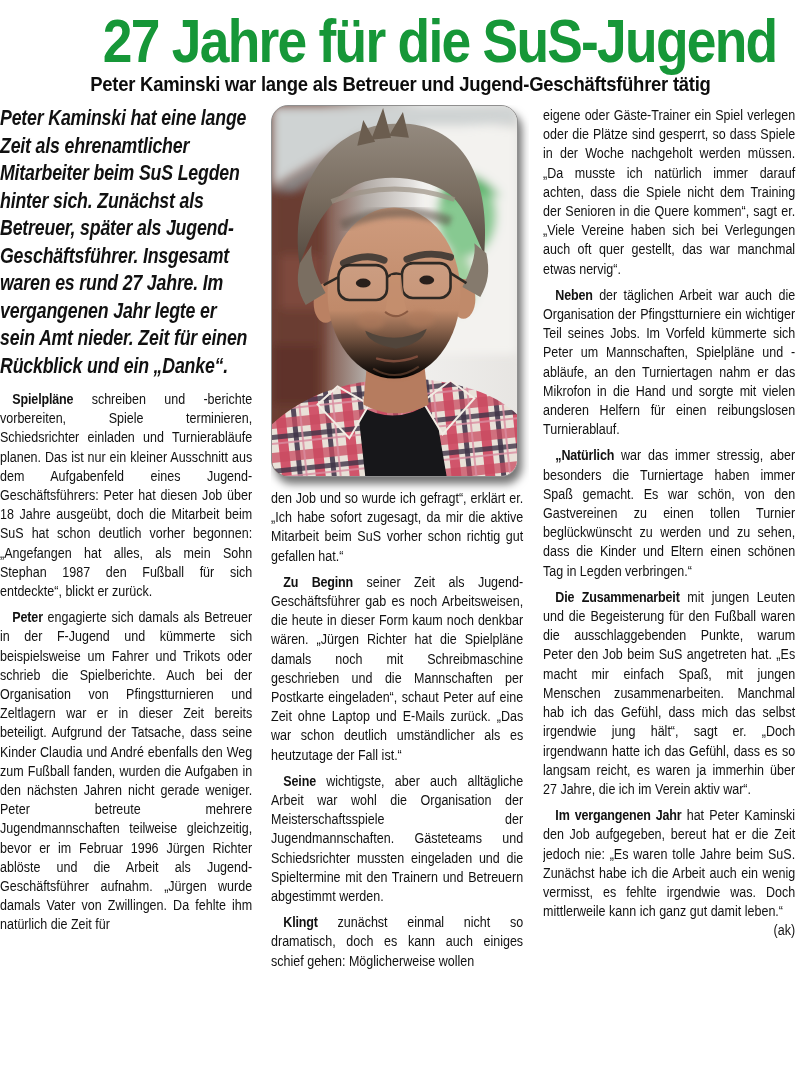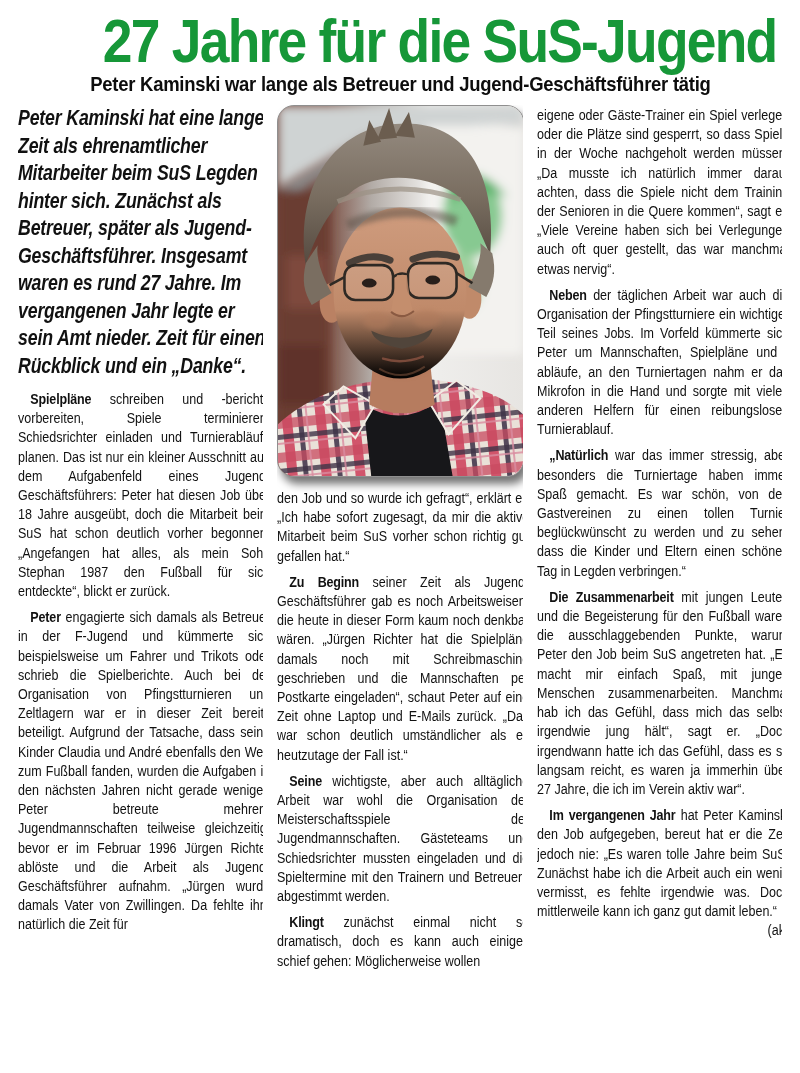--- a/index.html
+++ b/index.html
@@ -35,21 +35,21 @@
     transform: scaleX(0.88);
     transform-origin: 50% 0;
     white-space: nowrap;
     letter-spacing: -0.3px;
   }
   
   .columns {
     display: grid;
     grid-template-columns: repeat(3, 1fr);
     gap: 14px;
-    padding: 0 18px;
+    padding: 0 0;
     margin-top: 9px;
     height: 952px;
     overflow: hidden;
   }
   .col { overflow: hidden; }
   .cond {
     width: 306px;
     transform: scaleX(0.824);
     transform-origin: 0 0;
   }

